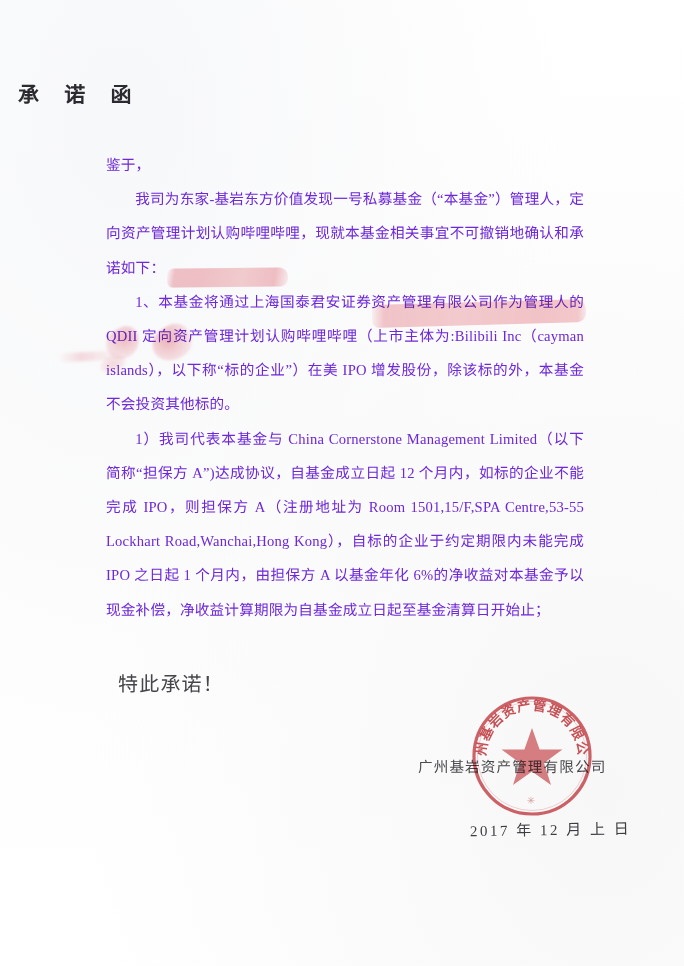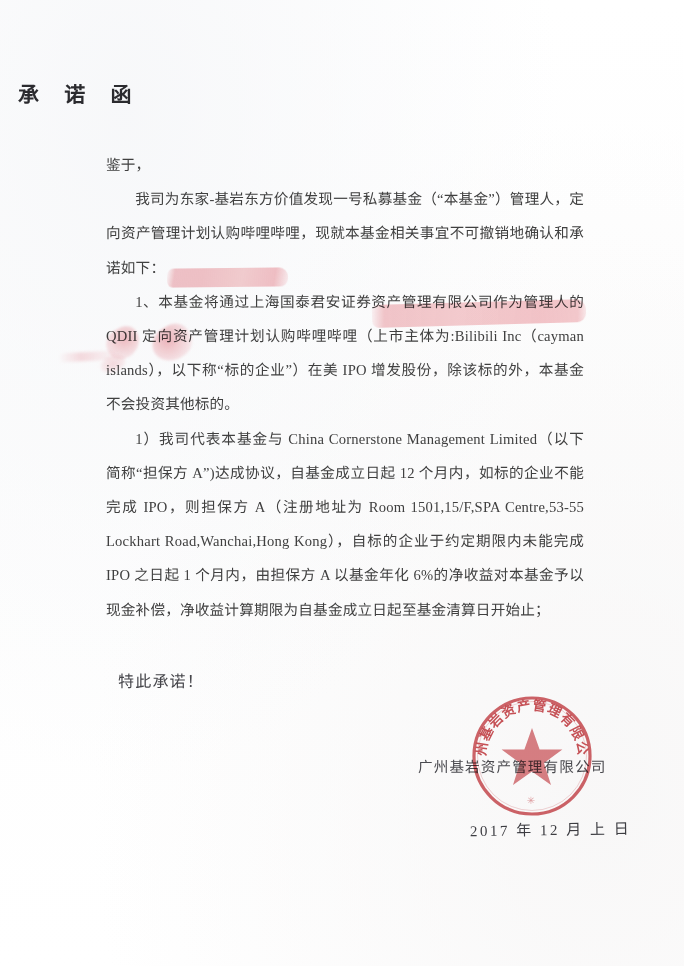--- a/index.html
+++ b/index.html
@@ -49,21 +49,21 @@
   
   .body-block {
     position: absolute;
     left: 106px;
     top: 148px;
     width: 478px;
   }
   .para {
     font-size: 14.6px;
     line-height: 34.2px;
-    color: #404040;
+    color: #6d28d9;
     text-align: justify;
     text-justify: inter-ideograph;
     margin: 0;
     letter-spacing: 0.2px;
     font-family: "Liberation Serif", "DejaVu Serif", serif;
   }
   .para.indent { text-indent: 2em; }
   .para.noindent { text-indent: 0; }
 
   
@@ -154,21 +154,21 @@
     border-radius: 50%;
     transform: rotate(-20deg);
     filter: blur(1.6px);
   }
 
   
   .closing {
     position: absolute;
     left: 118px;
     top: 668px;
-    font-size: 16px;
+    font-size: 20px;
     color: #45454a;
     letter-spacing: 1.2px;
     font-family: "Liberation Serif", "DejaVu Serif", serif;
   }
 
   
   .company-line {
     position: absolute;
     left: 418px;
     top: 755px;

